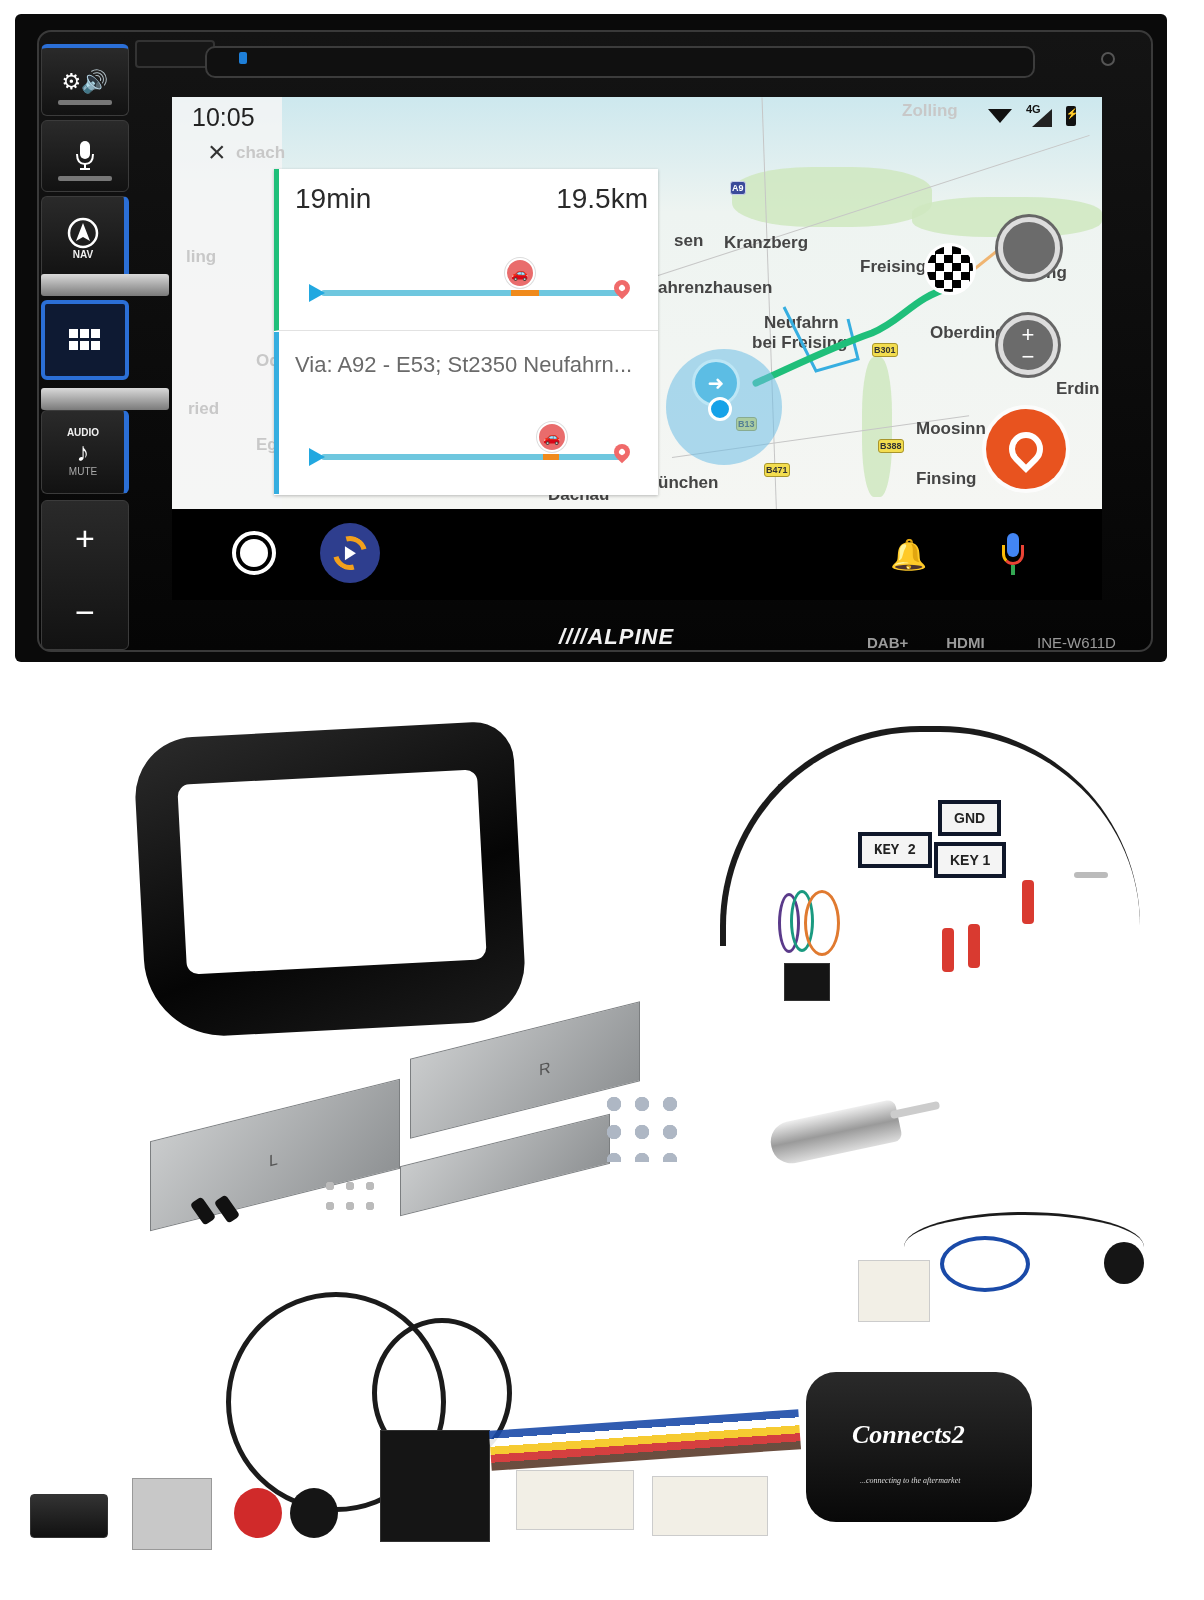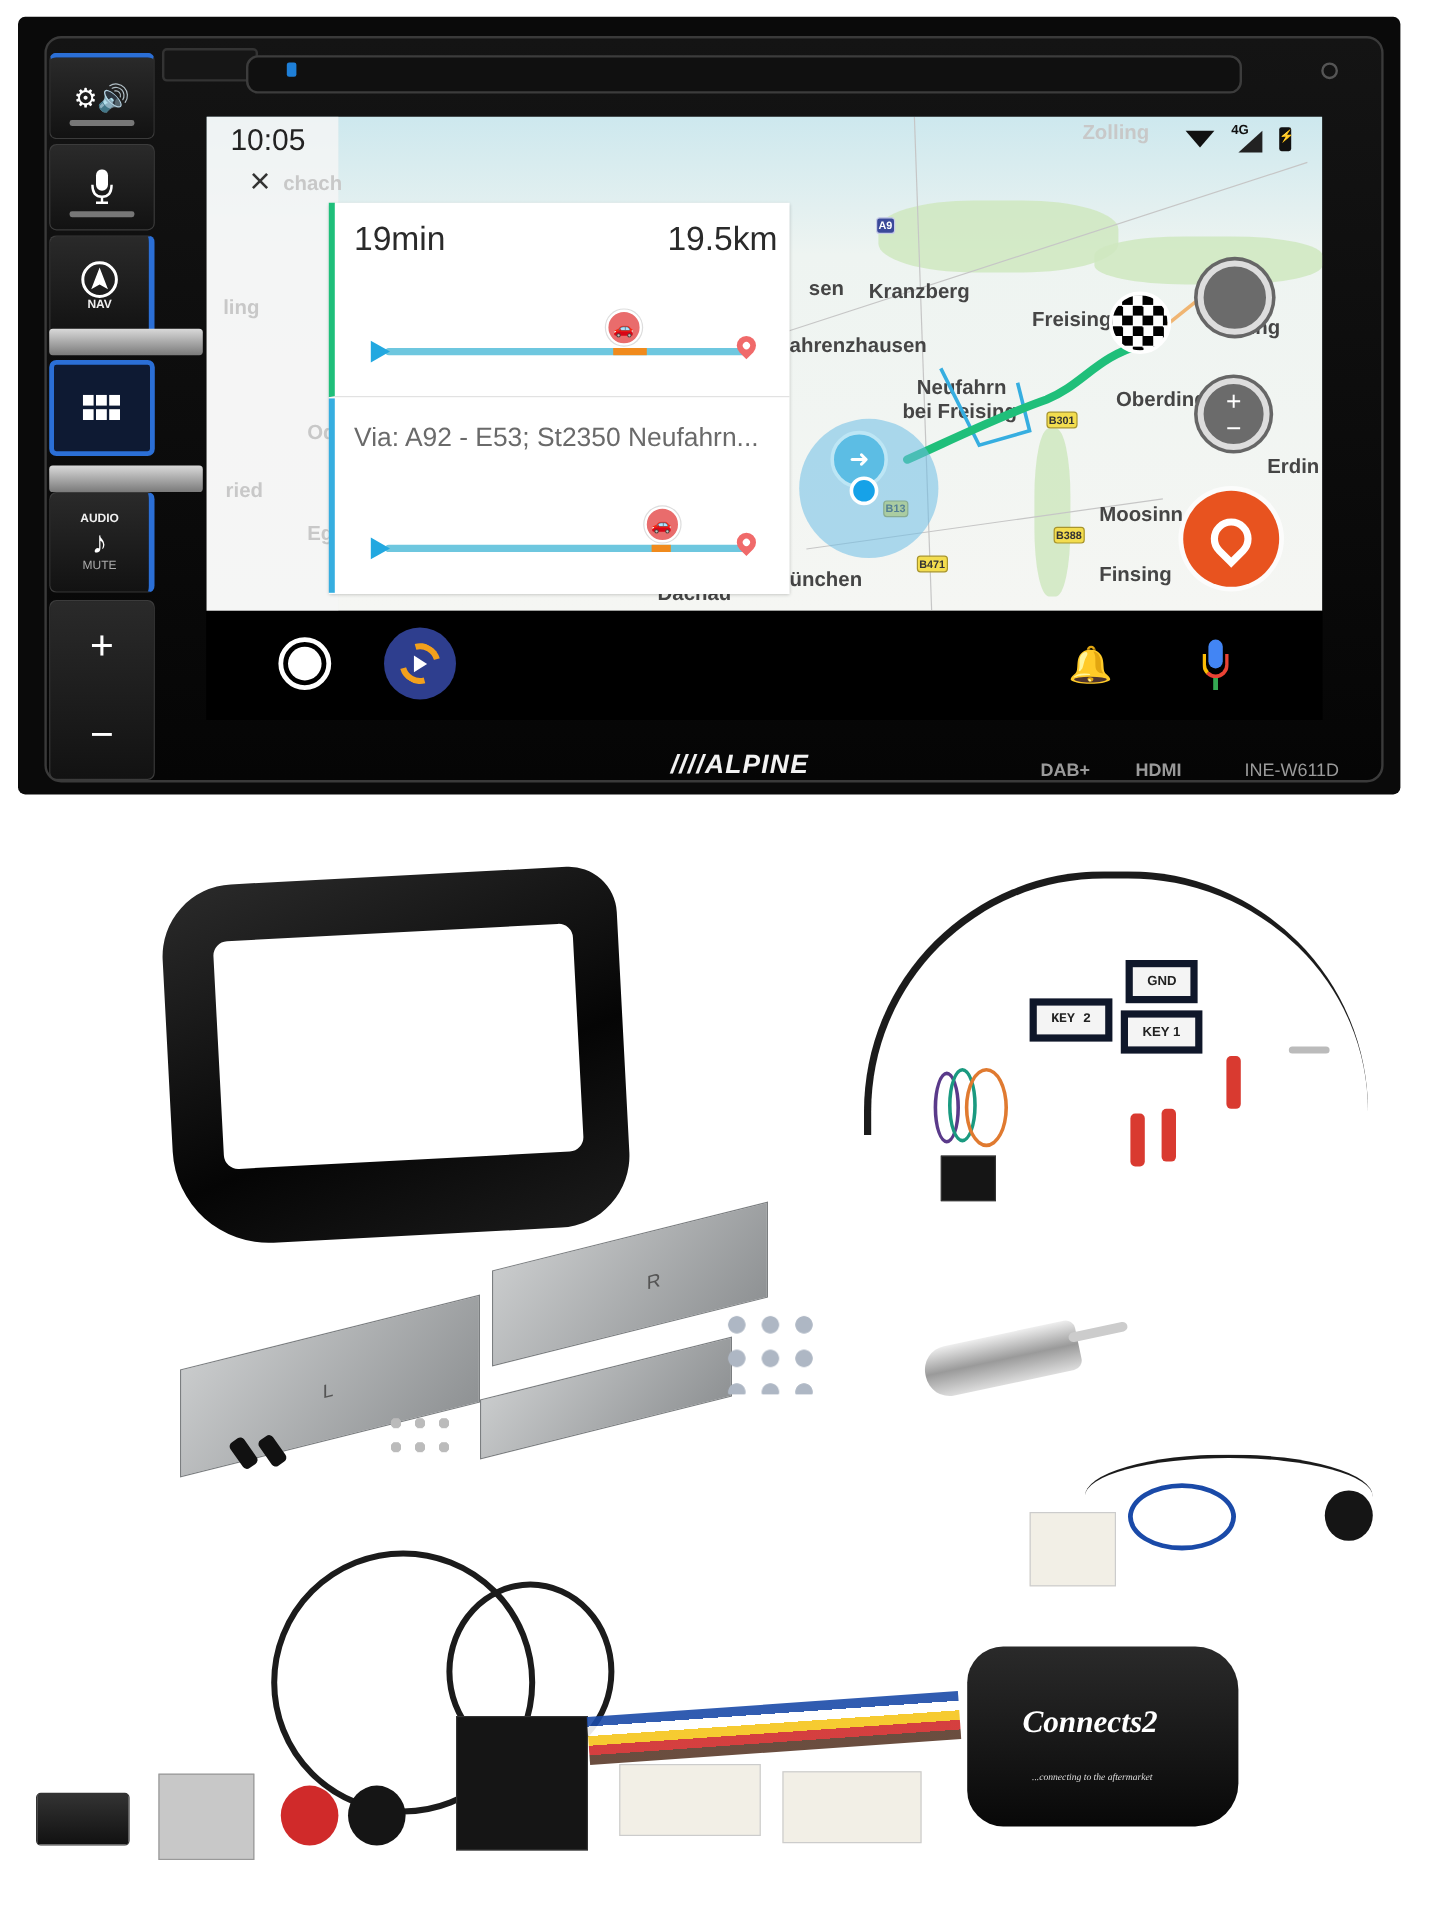--- a/index.html
+++ b/index.html
@@ -88,21 +88,21 @@
   .badges { position: absolute; left: 852px; top: 620px; display: flex; gap: 38px; color: #9a9a9a; font-weight: bold; font-size: 15px; }
   .model { position: absolute; left: 1022px; top: 620px; color: #9a9a9a; font-size: 15px; }
 
   
   .part { position: absolute; }
   .frame { left: 120px; top: 705px; width: 420px; height: 340px; }
   .frame-outer { position: absolute; left: 20px; top: 25px; width: 380px; height: 300px; background: linear-gradient(160deg,#2b2b2b,#050505 60%,#1c1c1c); border-radius: 60px 40px 60px 80px; transform: rotate(-3deg); }
   .frame-hole { position: absolute; left: 62px; top: 72px; width: 300px; height: 190px; background: #fff; border-radius: 12px; transform: rotate(-3deg); }
   .bracket { background: linear-gradient(135deg,#c9cbcc,#8f9294); border: 1px solid #7b7e80; }
   .wire { position: absolute; border-radius: 50%; border-style: solid; border-color: #1b1b1b; }
-  .tag { position: absolute; background: #f4f4f4; border: 6px solid #0f172a; font-size: 11px; font-weight: bold; color: #222; padding: 6px 12px; }
+  .tag { position: absolute; background: #f4f4f4; border: 4px solid #0f172a; font-size: 14px; font-weight: bold; color: #222; padding: 6px 12px; }
   .red-term { position: absolute; width: 12px; height: 44px; background: #d93a30; border-radius: 4px; }
   .conn-black { position: absolute; background: #151515; border: 1px solid #333; }
   .conn-white { position: absolute; background: #f2efe6; border: 1px solid #ccc; }
   .c2c-box { position: absolute; left: 806px; top: 1372px; width: 226px; height: 150px; background: linear-gradient(180deg,#2a2a2a,#080808); border-radius: 30px 36px 36px 30px; }
   .c2c-logo { position: absolute; left: 46px; top: 48px; font-size: 26px; font-style: italic; font-family: "Liberation Serif", serif; color: #fff; font-weight: bold; }
   .c2c-tag { position: absolute; left: 54px; top: 104px; font-size: 8px; font-style: italic; color: #ddd; font-family: "Liberation Serif", serif; }
 </style>
 </head>
 <body>
 

